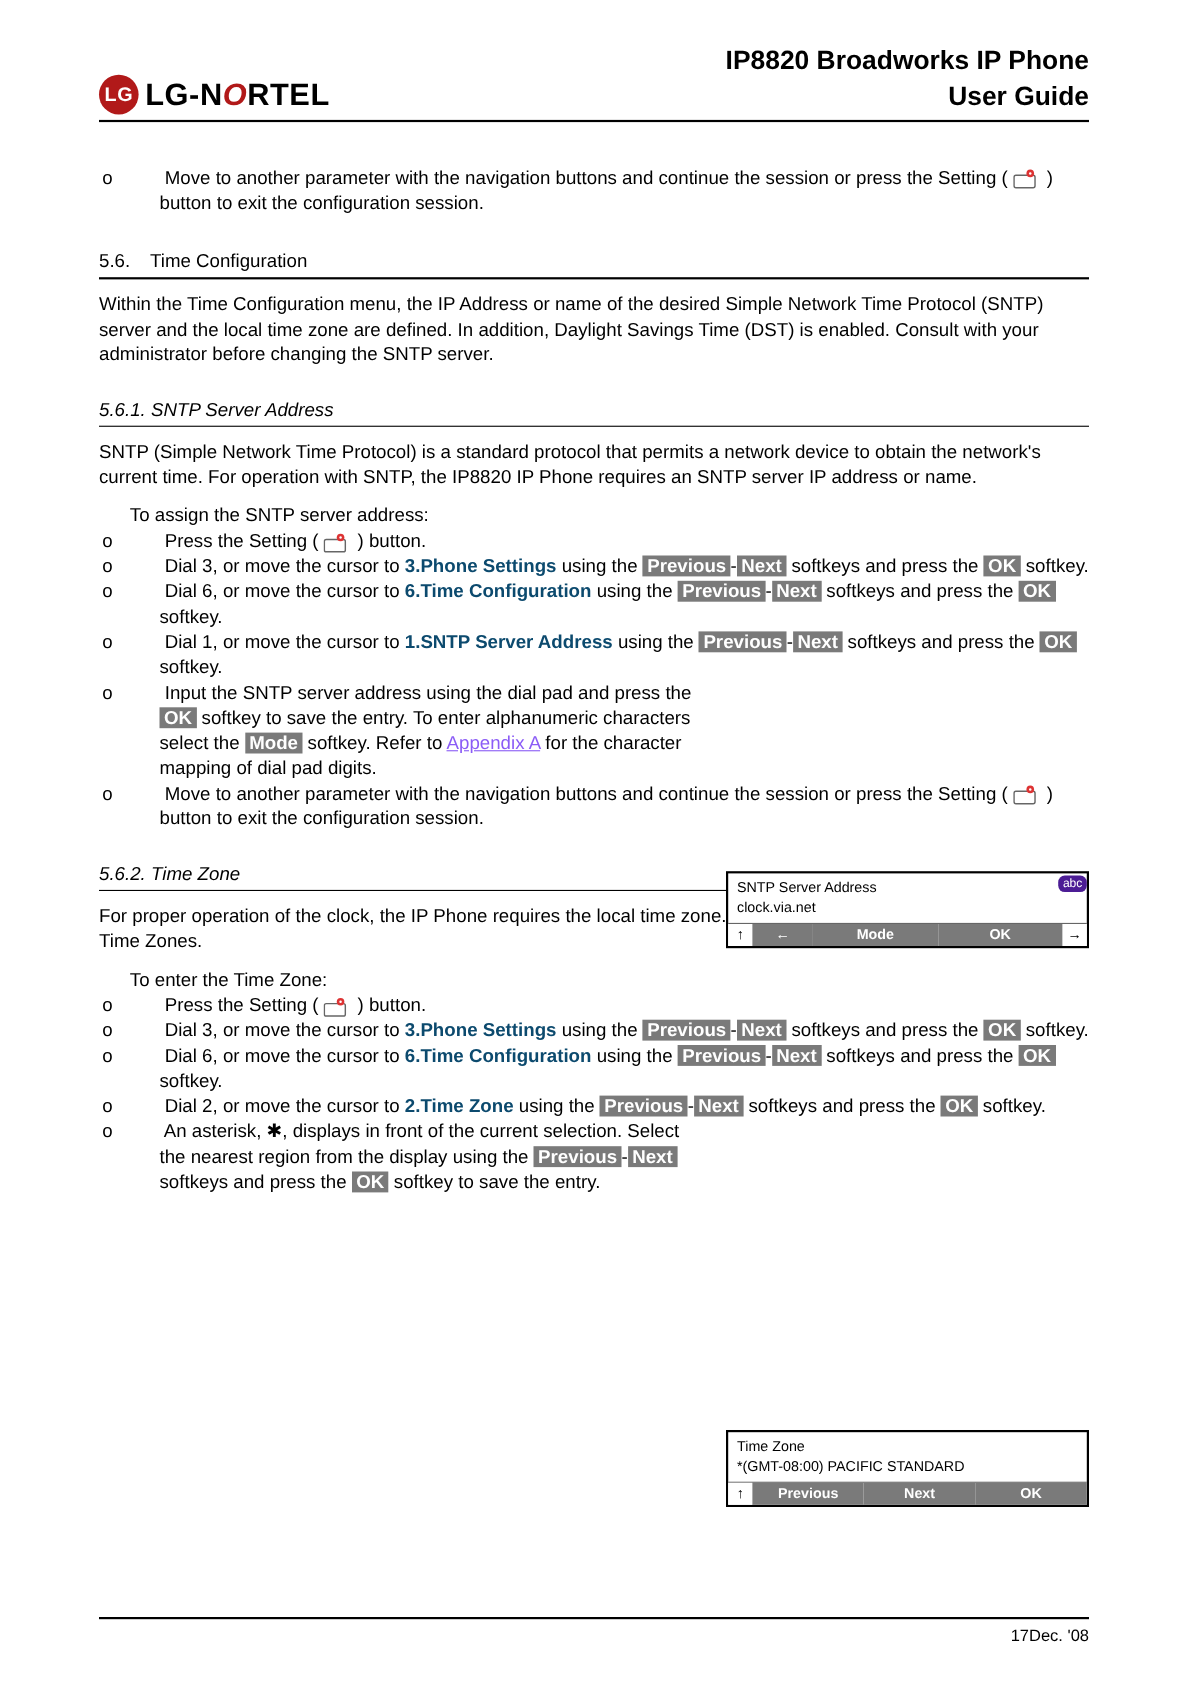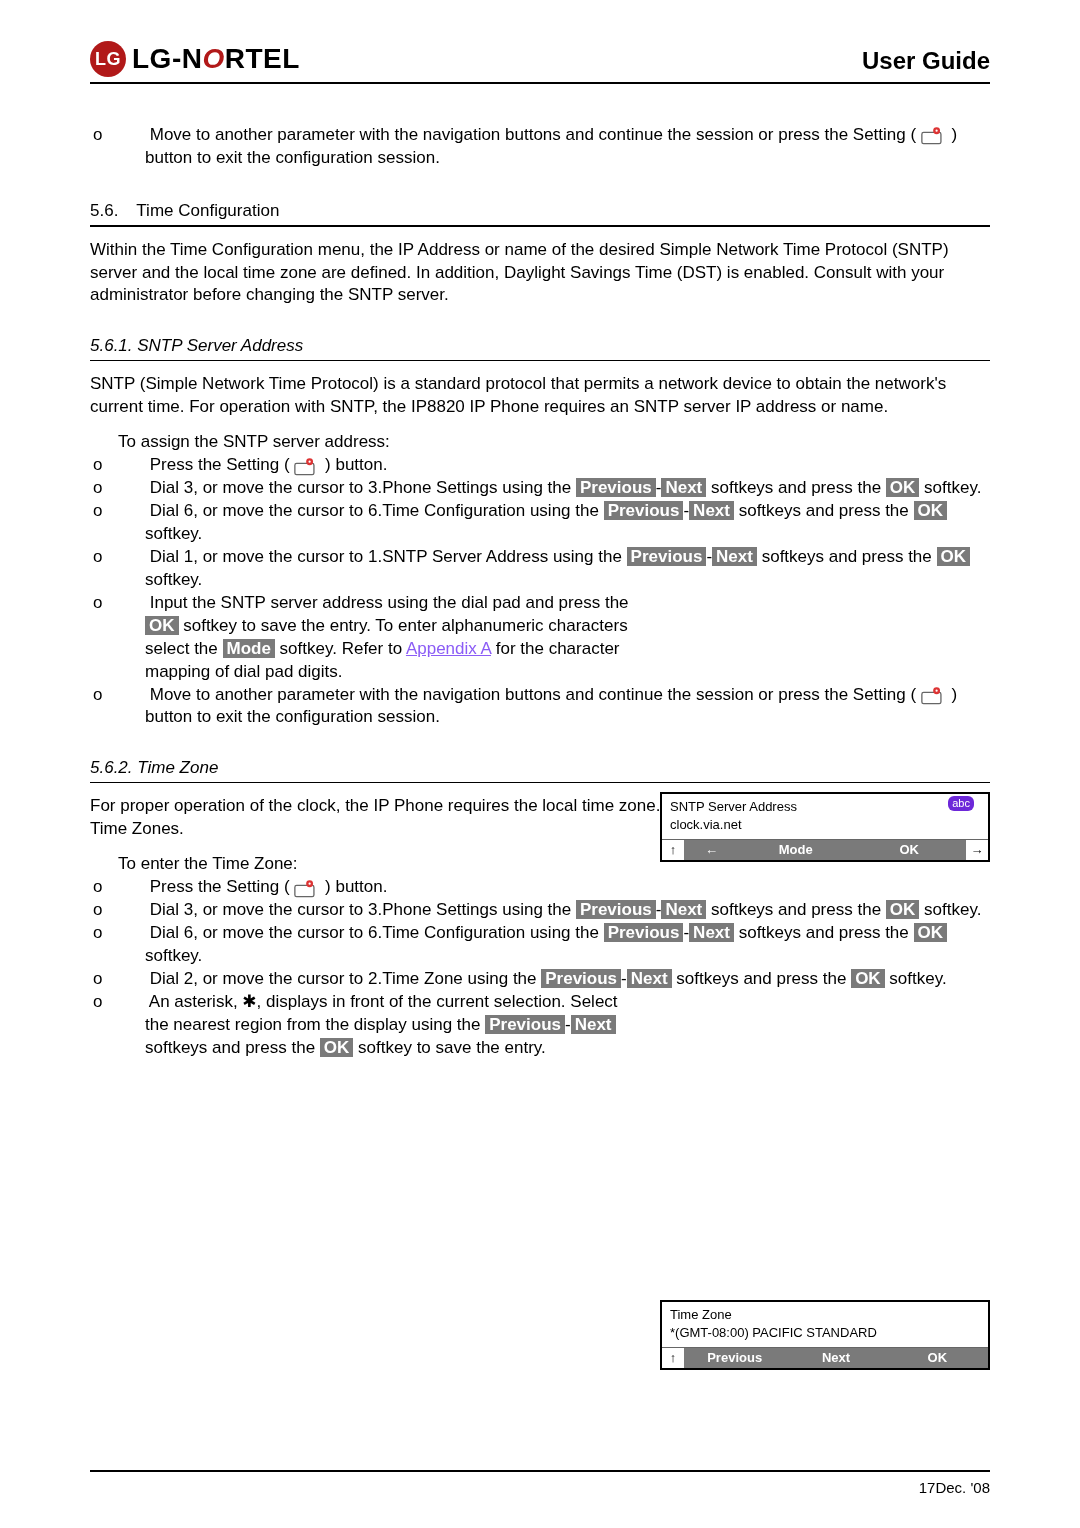--- a/index.html
+++ b/index.html
@@ -70,21 +70,21 @@
     font-size: 17px;
   }
   .sub-heading {
     font-style: italic;
     margin-top: 28px;
     border-bottom: 1.5px solid #000;
     padding-bottom: 2px;
   }
   .para { margin-top: 12px; }
   .indent1 { margin-left: 28px; }
-  .bold-menu { color:#000000; font-weight:normal; }
+  .bold-menu { color:#0c4a6e; font-weight:bold; }
   .soft { background:#7a7a7a; color:#fff; padding:0 4px; font-weight:bold; }
   .link { color:#8b5cf6; text-decoration: underline; }
   .phone-box {
     position:absolute;
     border:2px solid #000;
     background:#fff;
     width:330px;
     font-size:13px;
     font-family: Arial, sans-serif;
   }
@@ -103,22 +103,22 @@
     padding:1px 0;
   }
   .pb-row .arrow, .pb-row .arrow-r {
     flex:0 0 22px;
     background:#fff;
     color:#000;
     font-weight:bold;
   }
   .abc-badge {
     position:absolute;
-    top:2px; right:14px;
-    background:#6d28d9;
+    top:2px; right:0;
+    background:#4c1d95;
     color:#fff;
     border-radius:6px;
     font-size:11px;
     padding:0 4px;
   }
   .footer {
     position:absolute;
     bottom:30px;
     left:90px; right:90px;
     border-top:2px solid #000;
@@ -133,20 +133,21 @@
 <body>
 
 <div class="header-row">
   <div class="logo">
     <span class="logo-circle">LG</span>
     <span class="logo-text">
       <span>LG</span><span>-</span><span>N</span><span class="red o-swoop">O</span><span>RTEL</span>
     </span>
   </div>
   <div class="header-title">
+    <div>IP8820 Broadworks IP Phone</div>
     <div>User Guide</div>
   </div>
 </div>
 
 <div class="content">
 
   <div class="sub-li">
     <span class="circ-o">o</span>
     <span>Move to another parameter with the navigation buttons and continue the session or press the Setting (</span>
     <span class="gear-icon">

